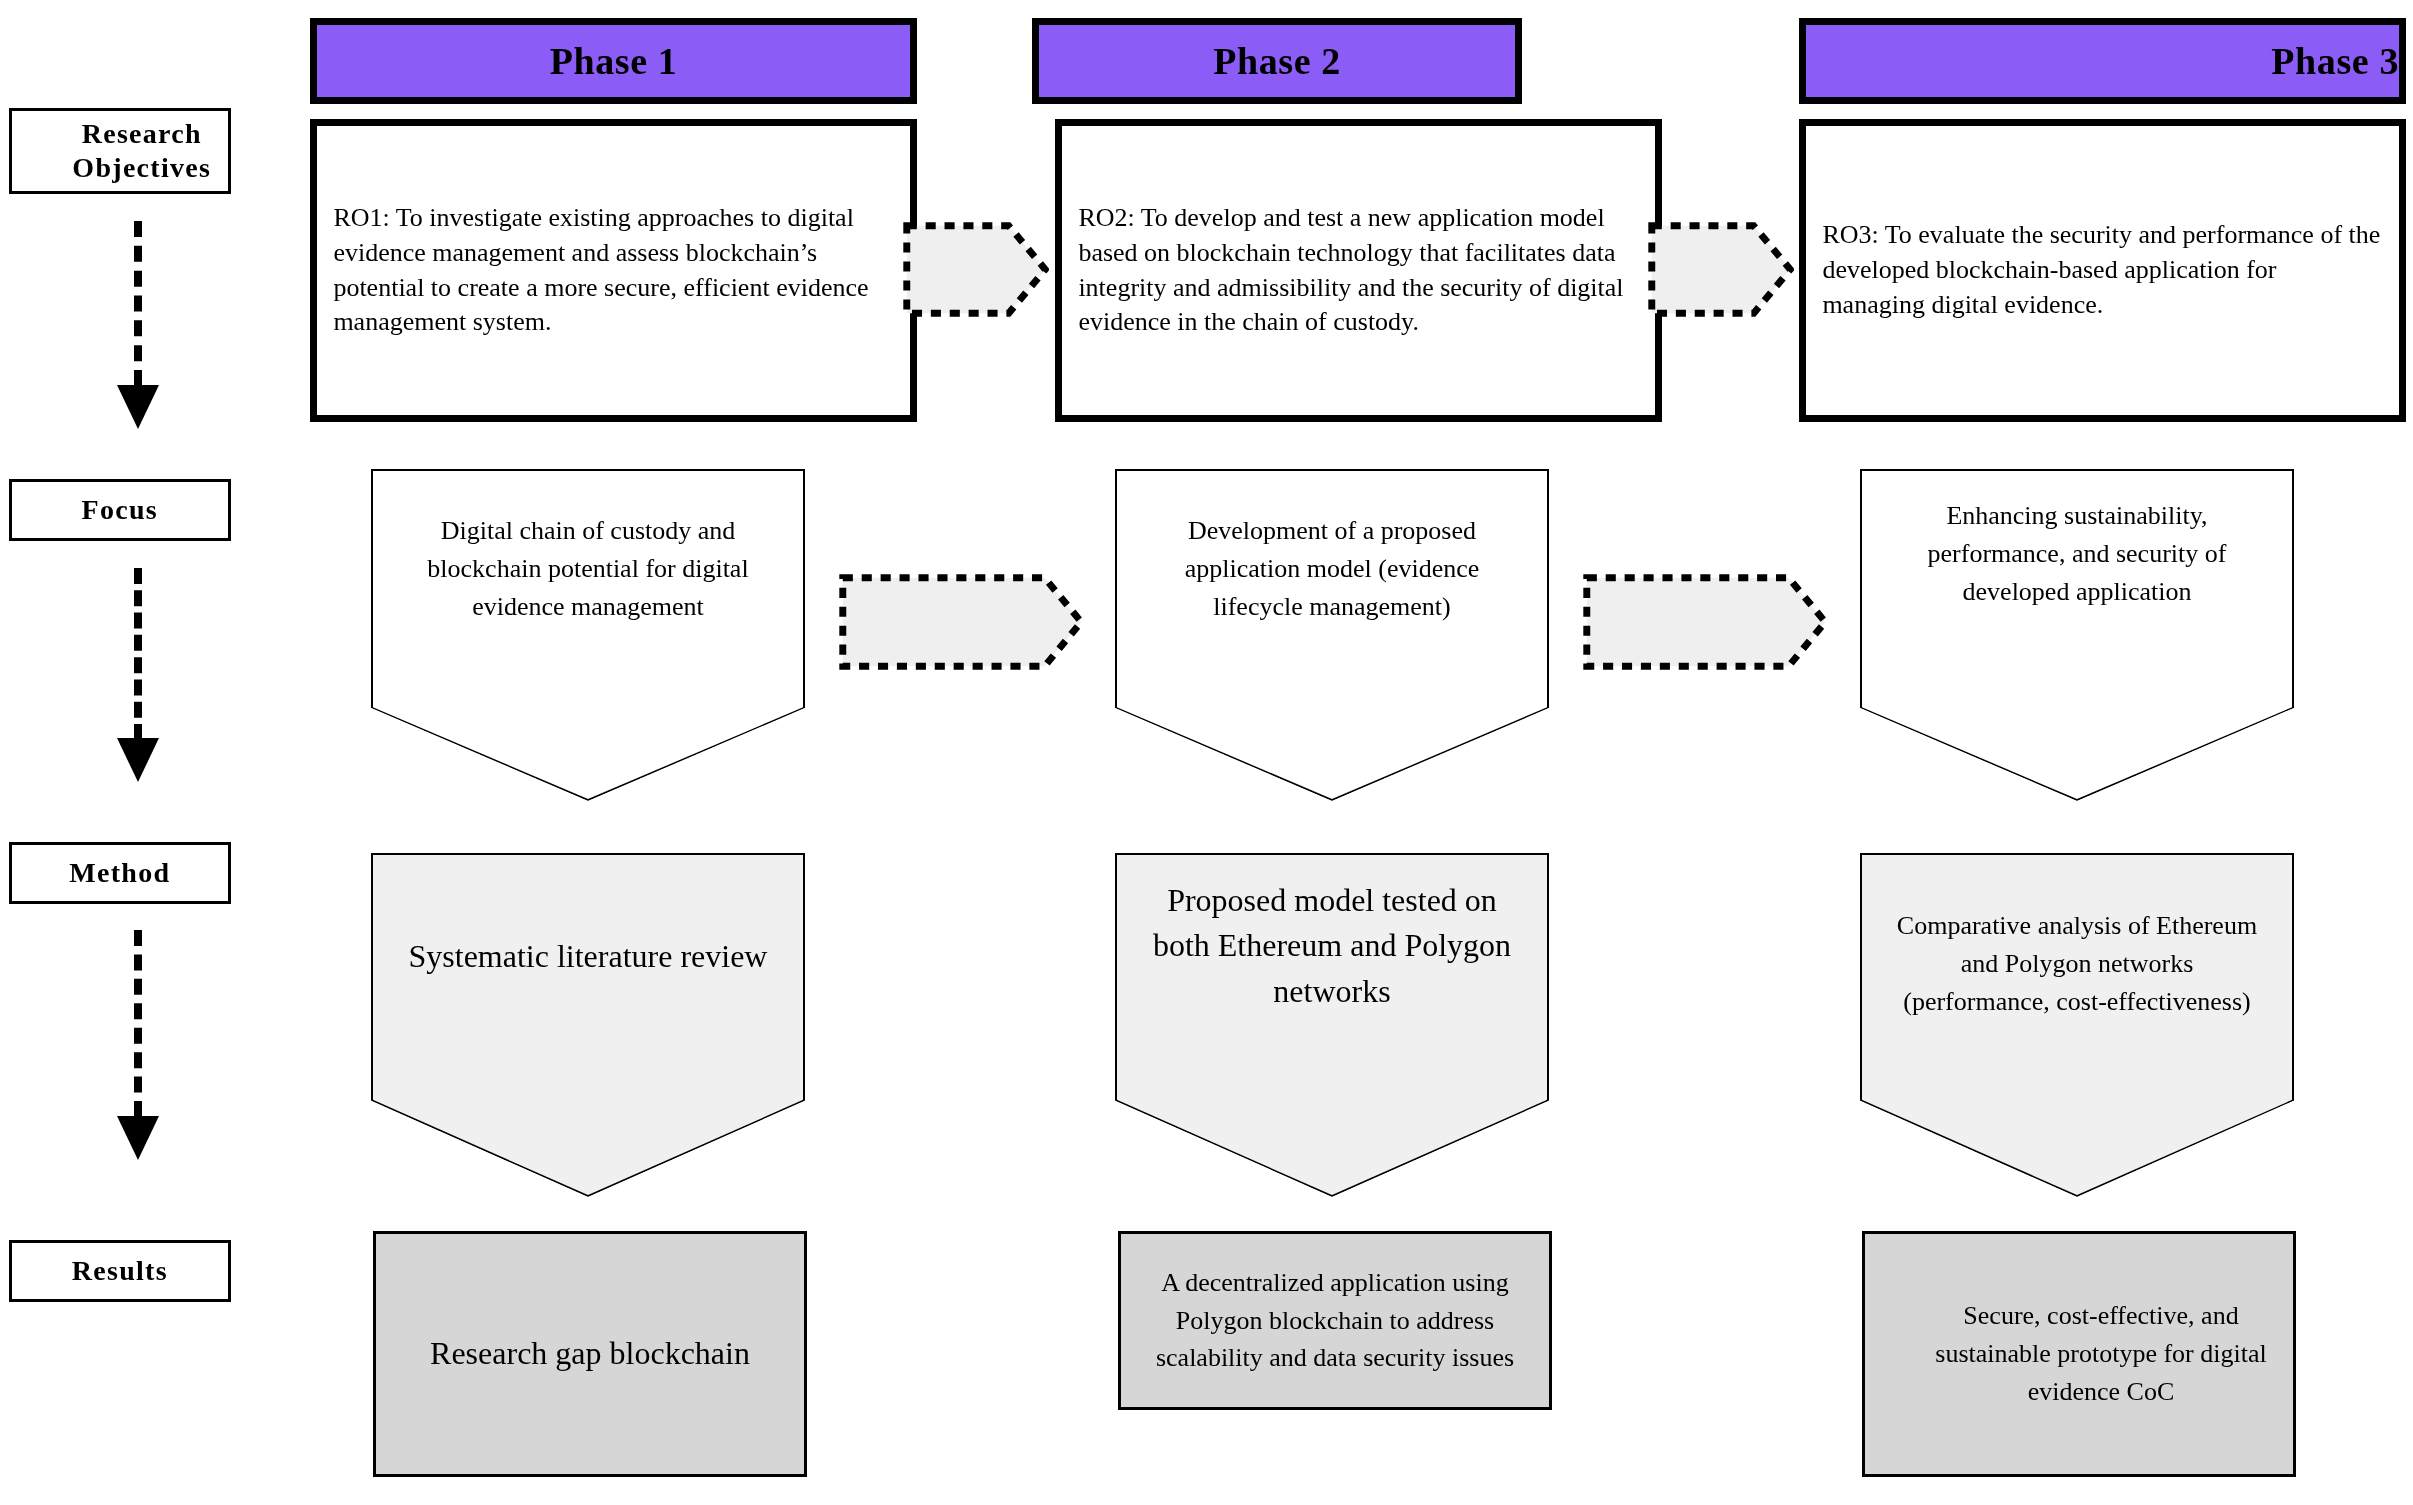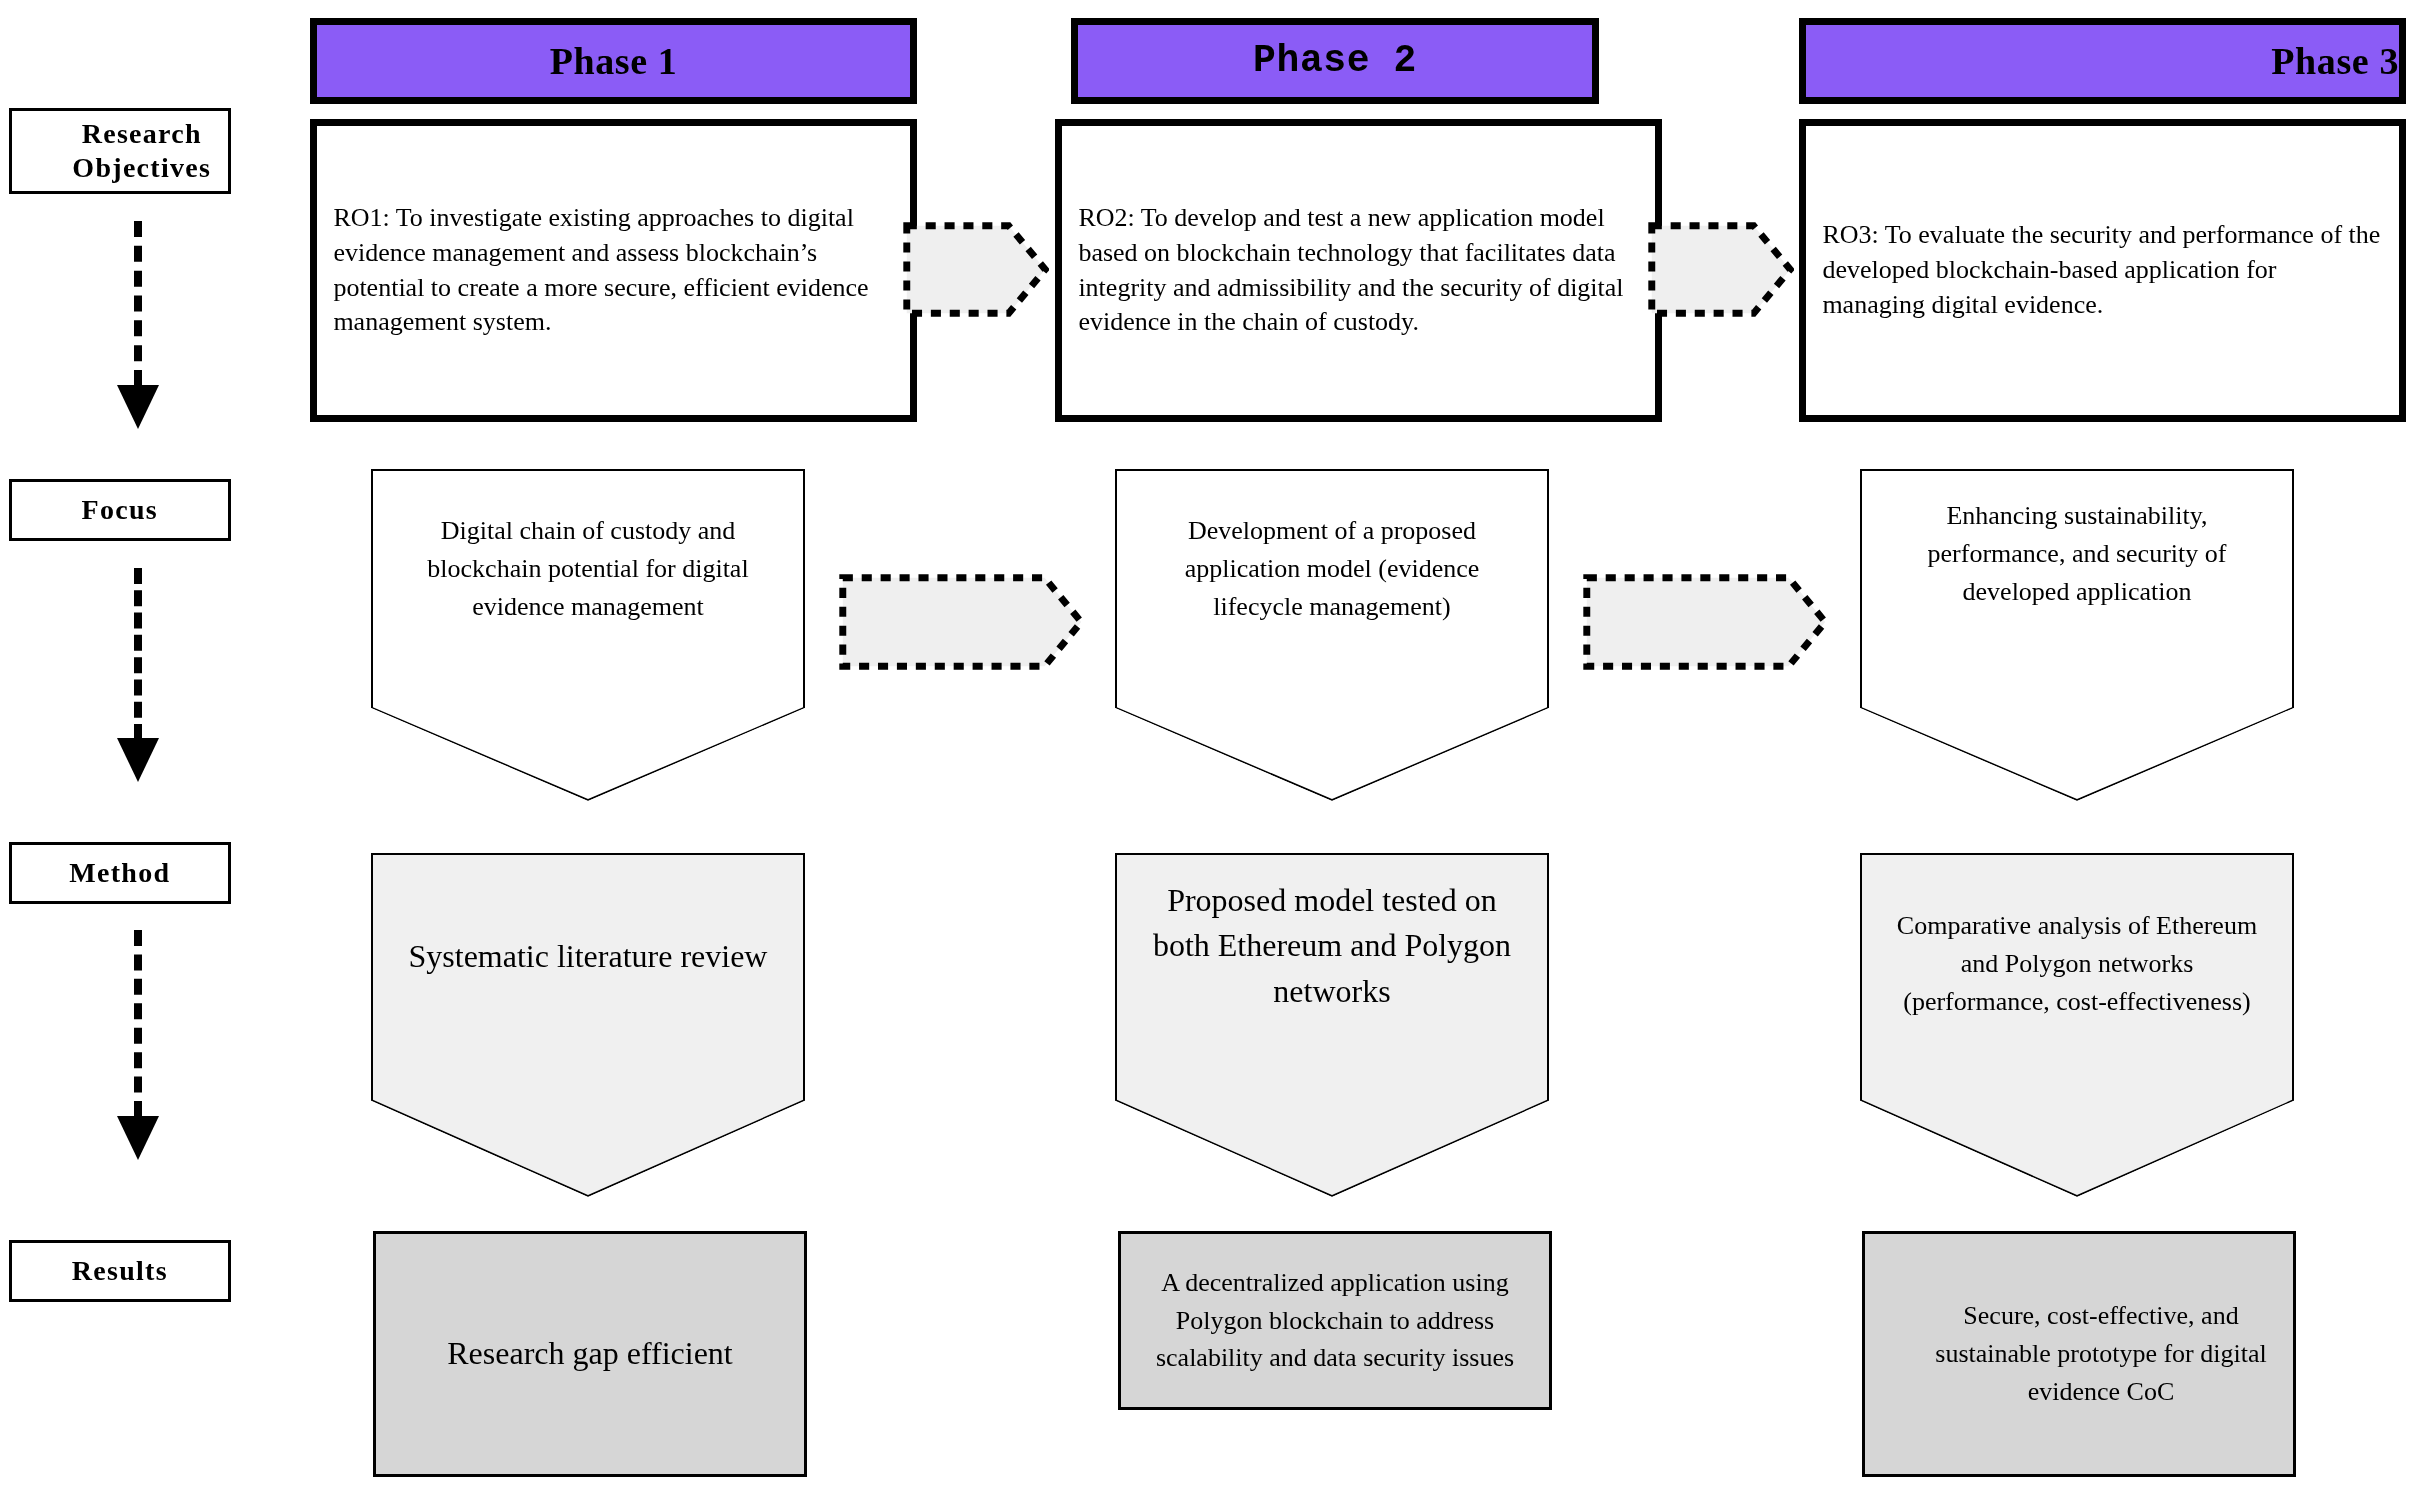--- a/index.html
+++ b/index.html
@@ -192,21 +192,21 @@
     <div class="head"></div>
   </div>
 
   <div class="stage-label" style="left:8.8px; top:1240px; width:222px; height:62px;">
     <span style="white-space:pre-line;">Results</span>
   </div>
 
   <div class="phase-header" style="left:310px; top:17.7px; width:607px; height:86px;">
     <span>Phase 1</span>
   </div>
-  <div class="phase-header" style="left:1071px; top:17.7px; width:528px; height:86px;font-family:Liberation Mono, monospace;">
+  <div class="phase-header" style="left:1032px; top:17.7px; width:490px; height:86px;">
     <span>Phase 2</span>
   </div>
   <div class="phase-header" style="left:1799px; top:17.7px; width:607px; height:86px;justify-content:flex-end;">
     <span>Phase 3</span>
   </div>
 
   <div class="ro-box" style="left:310px; top:119px; width:607px; height:303px;">
     <div class="ro-text">RO1: To investigate existing approaches to digital  evidence management and assess blockchain’s potential  to create a more secure, efficient evidence management system.</div>
   </div>
 
@@ -272,21 +272,21 @@
     <div class="pent-text big" style="margin-top:25px;">Proposed model tested on both Ethereum  and Polygon networks</div>
   </div>
 
   <div class="pent shaded" style="left:1860px; top:853px; width:434px; height:344px;">
     <div class="pent-inner"></div>
     <div class="pent-fill"></div>
     <div class="pent-text" style="margin-top:54px;">Comparative  analysis  of Ethereum  and Polygon networks (performance, cost-effectiveness)</div>
   </div>
 
   <div class="result-box" style="left:373px; top:1231px; width:434px; height:246px;">
-    <div class="result-text big">Research gap efficient</div>
+    <div class="result-text big">Research gap blockchain</div>
   </div>
 
   <div class="result-box" style="left:1118px; top:1231px; width:434px; height:179px;">
     <div class="result-text">A decentralized application  using Polygon  blockchain  to address scalability  and data security  issues</div>
   </div>
 
   <div class="result-box" style="left:1862px; top:1231px; width:434px; height:246px;padding-left:44px;">
     <div class="result-text">Secure, cost-effective, and sustainable prototype for digital evidence  CoC</div>
   </div>
 

